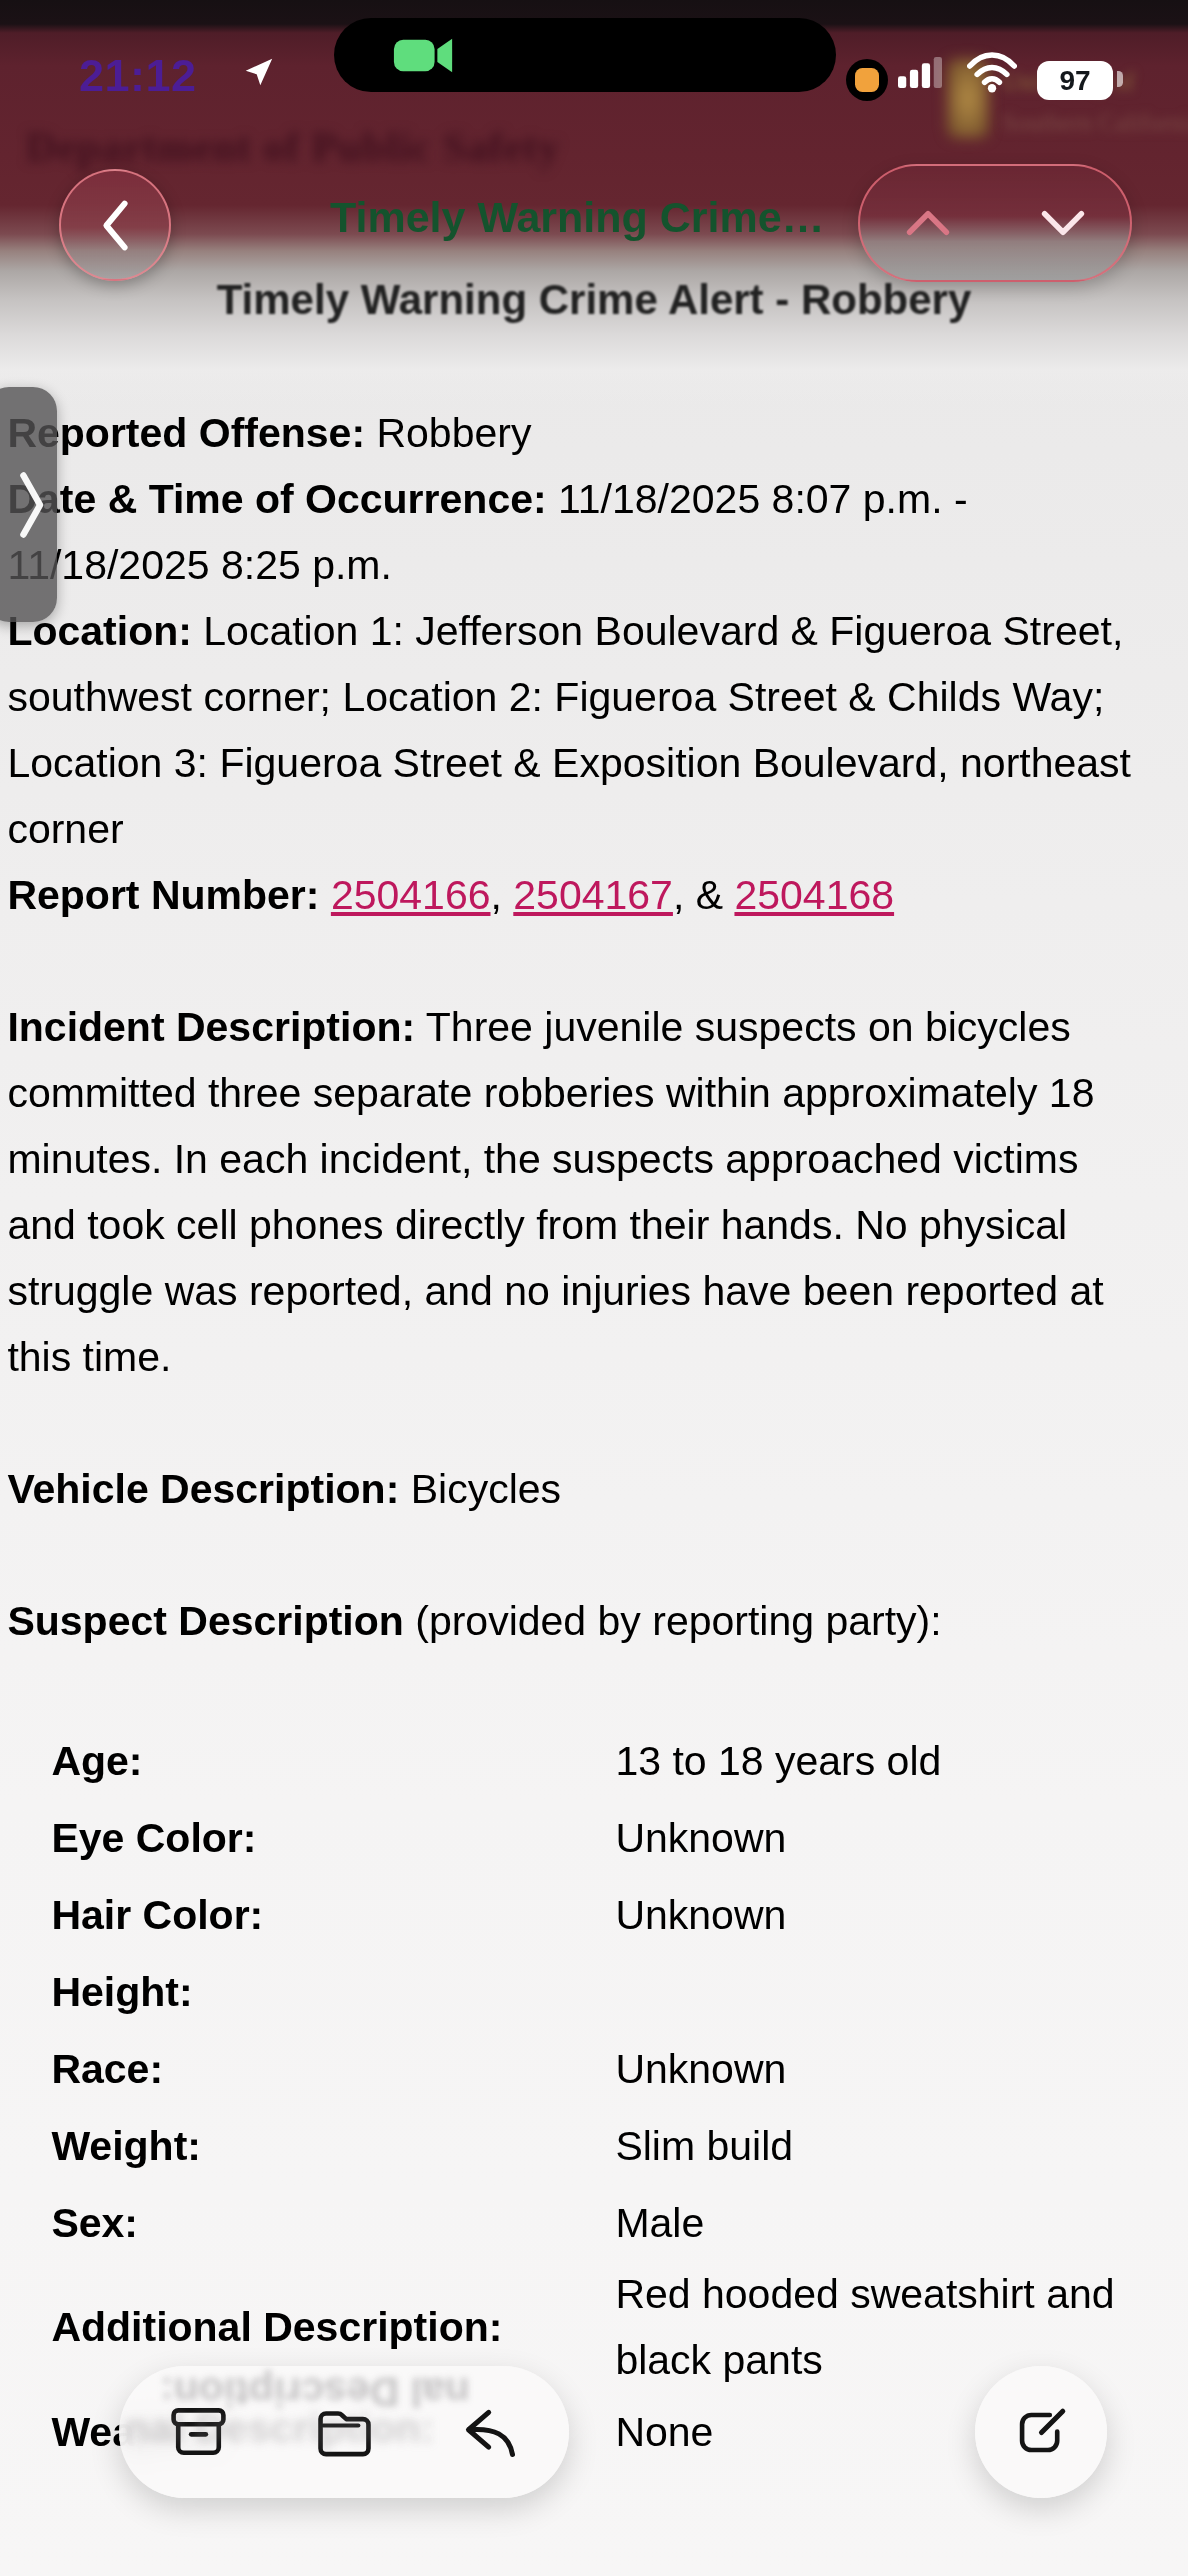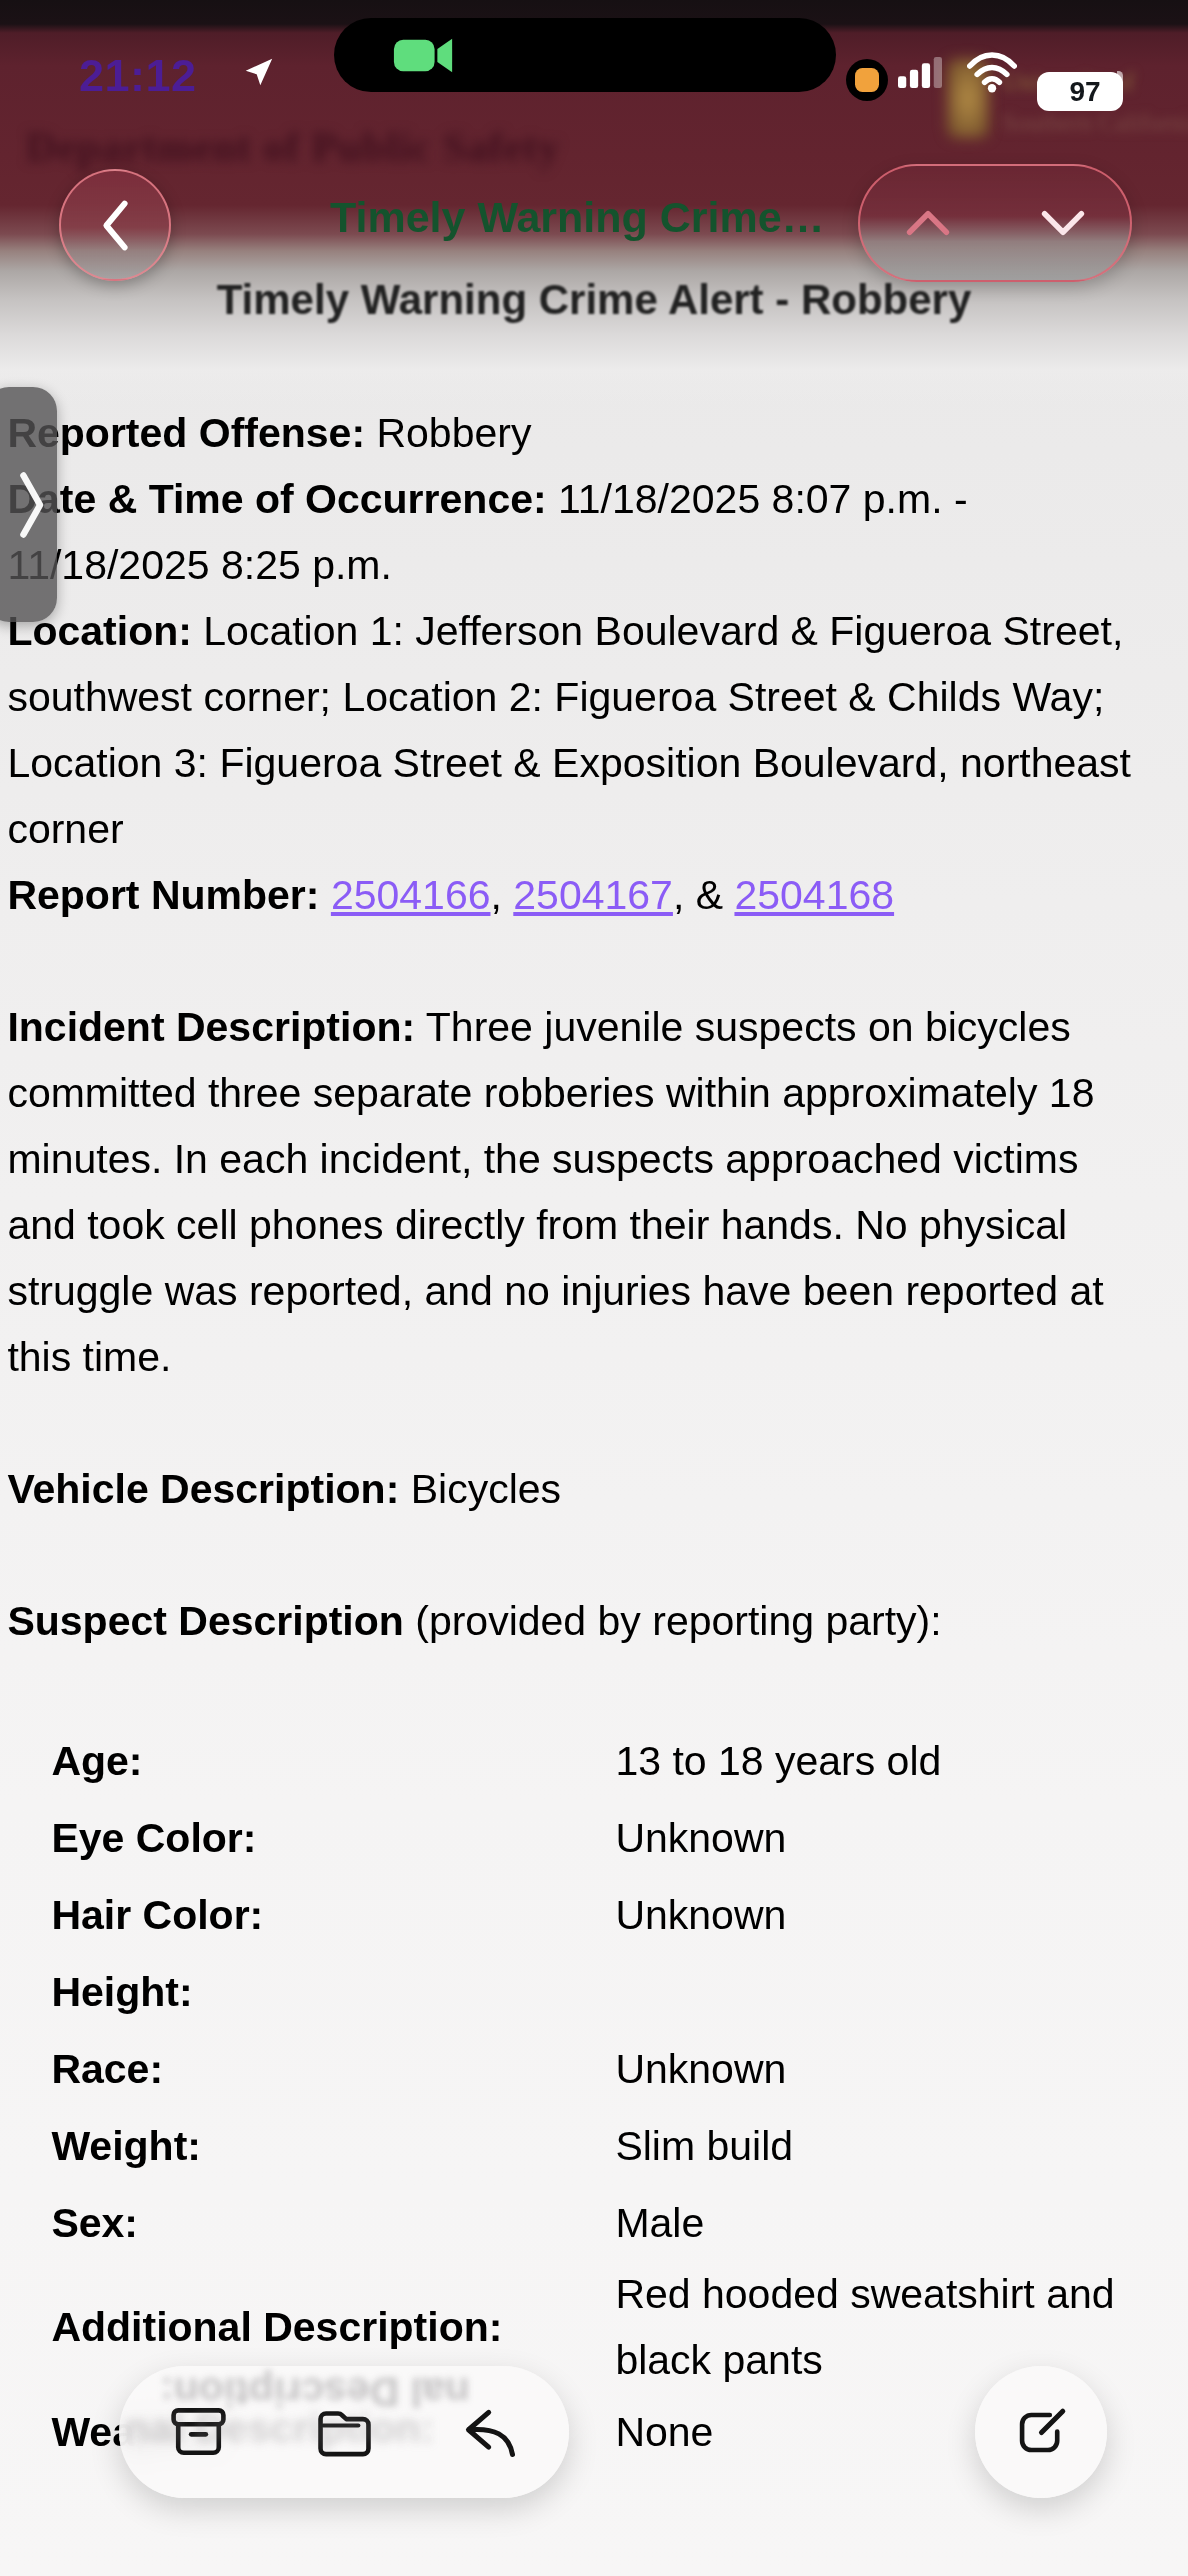--- a/index.html
+++ b/index.html
@@ -34,22 +34,22 @@
   .sb{position:absolute;z-index:5;}
   .time{left:79px;top:50px;font-size:45px;font-weight:bold;color:#4c1d95;letter-spacing:0.5px;}
   .loc-arrow{left:243px;top:57px;}
   .island{left:334px;top:18.4px;width:502px;height:74px;border-radius:37px;background:#000;}
   .video-ic{position:absolute;left:59px;top:16.6px;}
   .rec-circle{left:846px;top:59px;width:42px;height:42px;border-radius:50%;background:#000;
     display:flex;align-items:center;justify-content:center;}
   .rec-dot{width:24px;height:24px;border-radius:7.4px;background:#f1a23c;}
   .signal{left:898px;top:52px;}
   .wifi{left:967px;top:52px;}
-  .battery{left:1037px;top:72px;width:76px;height:39px;background:#fff;border-radius:12px;
-    color:#14181c;font-size:28px;font-weight:bold;display:flex;align-items:center;justify-content:center;padding-left:10px;}
+  .battery{left:1037px;top:61px;width:76px;height:39px;background:#fff;border-radius:12px;
+    color:#14181c;font-size:28px;font-weight:bold;display:flex;align-items:center;justify-content:center;}
   .nub{left:1117px;top:71px;width:6.4px;height:15.7px;background:rgba(255,255,255,0.6);border-radius:0 4.6px 4.6px 0;}
   
   .back-btn{
     position:absolute;left:59px;top:169px;width:112px;height:112px;border-radius:50%;z-index:6;
     background:linear-gradient(180deg,rgba(124,46,60,.94) 0%,rgba(133,62,72,.88) 52%,rgba(149,128,128,.78) 74%,rgba(160,158,158,.72) 100%);
     border:2.8px solid rgba(236,130,142,.82);box-shadow:0 4.6px 14.7px rgba(0,0,0,.28);
     display:flex;align-items:center;justify-content:center;box-sizing:border-box;
   }
   .nav-title{position:absolute;left:330px;top:193px;z-index:6;font-size:43px;font-weight:bold;color:#14532d;white-space:nowrap;}
   .pager{
@@ -66,21 +66,21 @@
   .drawer{
     position:absolute;left:-14.7px;top:387px;width:72px;height:235px;border-radius:24px;z-index:6;
     background:rgba(84,82,84,.8);box-shadow:0 3.7px 13px rgba(0,0,0,.3);
     display:flex;align-items:center;justify-content:flex-end;padding-right:11px;box-sizing:border-box;
   }
   
   .content{position:absolute;left:7.4px;top:400px;width:1133px;z-index:1;
     font-size:41px;line-height:66px;color:#000;}
   .content b{font-weight:bold;text-align:center;}
   .para{margin-top:66px;}
-  .content a{color:#8b5cf6;text-decoration:underline;}
+  .content a{color:#be185d;text-decoration:underline;}
   .t-wrap{margin-top:68px;}
   .t-row{display:grid;grid-template-columns:564px 1fr;align-items:center;min-height:77px;margin-left:44px;}
   .t-label{font-weight:bold;}
   
   .toolbar{
     position:absolute;left:119px;top:2366px;width:450px;height:132px;border-radius:66px;z-index:7;
     background:rgba(250,249,248,.92);backdrop-filter:blur(13px);-webkit-backdrop-filter:blur(13px);
     box-shadow:0 11px 31px rgba(0,0,0,.16);overflow:hidden;
     display:flex;align-items:center;justify-content:space-between;padding:0 42px;box-sizing:border-box;
   }

